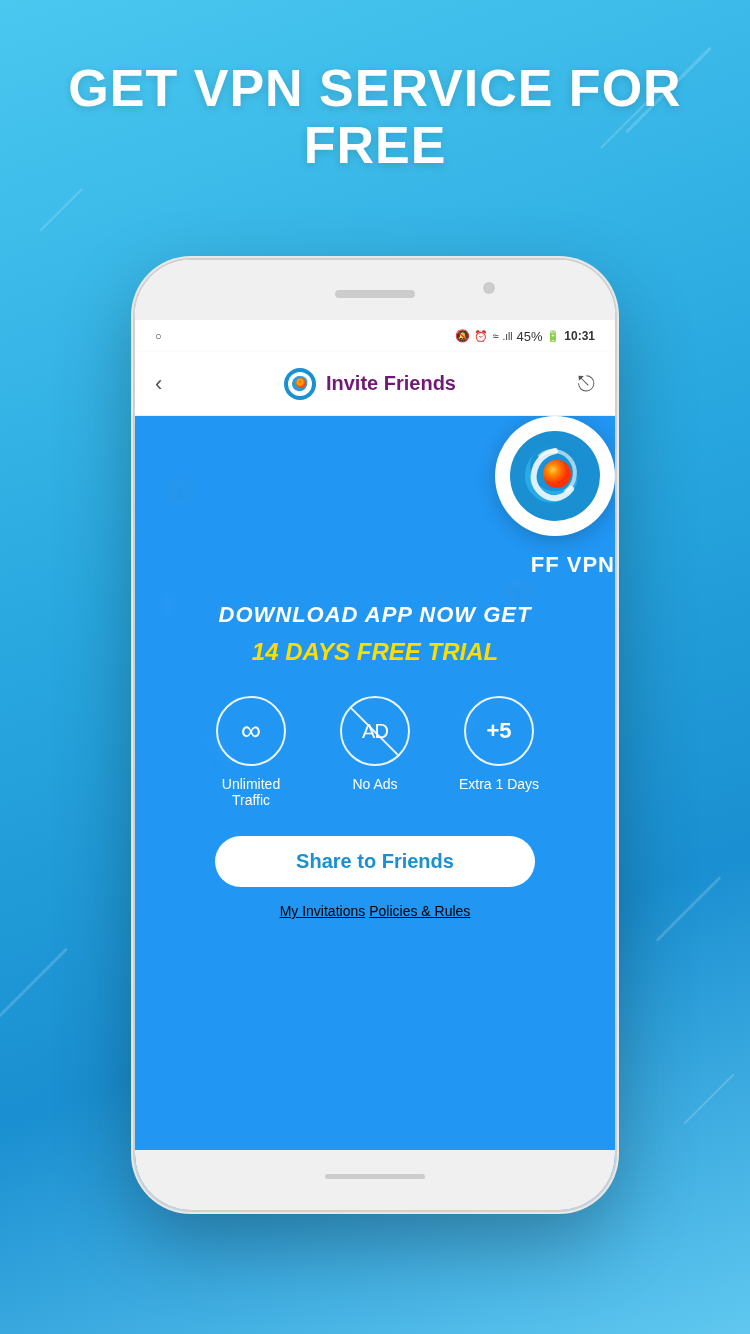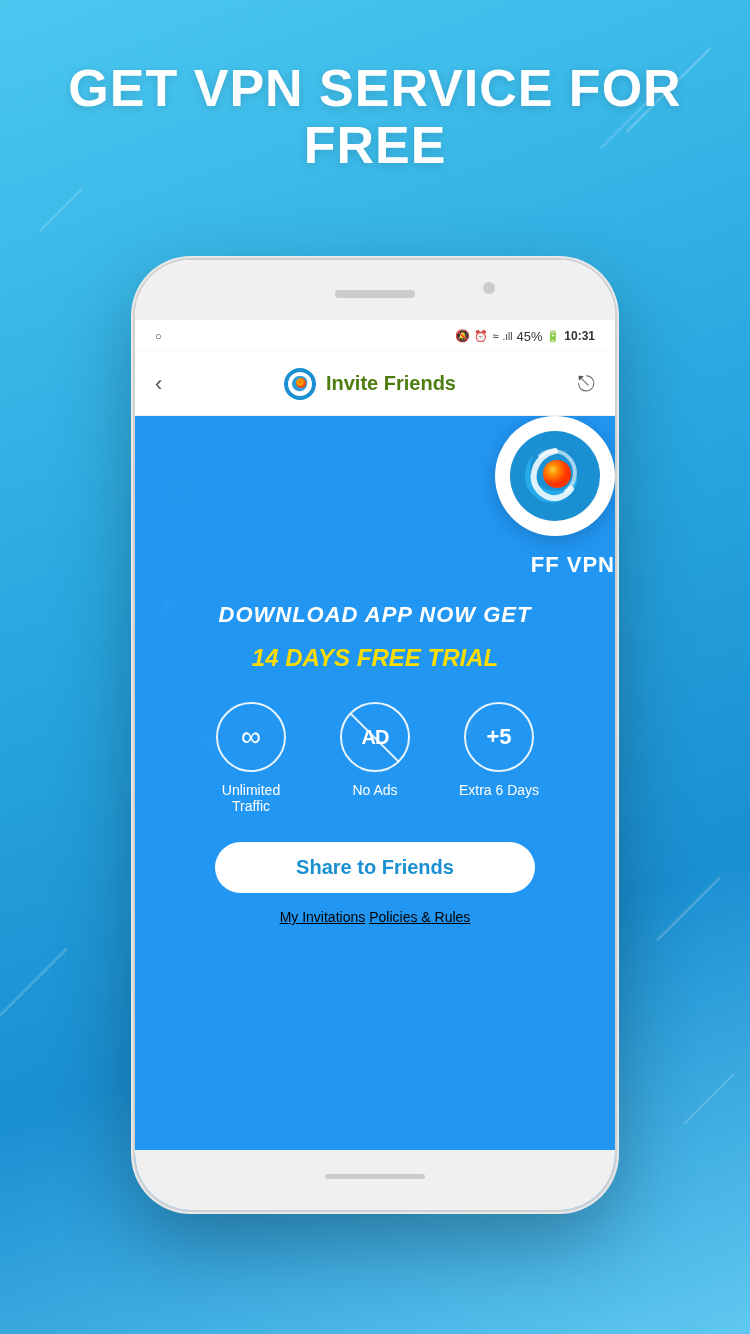--- a/index.html
+++ b/index.html
@@ -166,21 +166,21 @@
     }
 
     .app-bar-logo {
       width: 32px;
       height: 32px;
     }
 
     .app-bar-title {
       font-size: 20px;
       font-weight: 600;
-      color: #4d7c0f;
+      color: #701a75;
     }
 
     .share-icon-btn {
       font-size: 22px;
       color: #555;
     }
 
     
     .screen-content {
       position: absolute;
@@ -240,21 +240,21 @@
       letter-spacing: 1px;
       text-transform: uppercase;
     }
 
     .promo-line2 {
       color: #ffdd00;
       font-size: 24px;
       font-weight: 900;
       font-style: italic;
       text-transform: uppercase;
-      margin-top: 16px;
+      margin-top: 10px;
     }
 
     
     .features-row {
       display: flex;
       justify-content: center;
       gap: 24px;
       margin-top: 30px;
       padding: 0 10px;
     }
@@ -505,33 +505,33 @@
 
         <div class="feature-item">
           <div class="feature-icon-circle">
             <span style="font-size:28px; font-weight:300;">∞</span>
           </div>
           <span class="feature-label">Unlimited Traffic</span>
         </div>
 
         <div class="feature-item">
           <div class="feature-icon-circle" style="position:relative;">
-            <span style="font-size:20px; font-weight:700; letter-spacing:-1px;">AD</span>
+            <span style="font-size:20px; font-weight:400; letter-spacing:-1px;">AD</span>
 
             <div style="position:absolute; width:2px; height:68px; background:rgba(255,255,255,0.9);
                         transform:rotate(-45deg); top:0; left:50%; margin-left:-1px; border-radius:1px;"></div>
           </div>
           <span class="feature-label">No Ads</span>
         </div>
 
         <div class="feature-item">
           <div class="feature-icon-circle">
             <span style="font-size:22px; font-weight:700;">+5</span>
           </div>
-          <span class="feature-label">Extra 6 Days</span>
+          <span class="feature-label">Extra 1 Days</span>
         </div>
       </div>
 
       <div class="share-button-wrapper">
         <button class="share-btn">Share to Friends</button>
       </div>
 
       <div class="links-row">
         <span class="link-text">My Invitations</span>
         <span class="link-text">Policies &amp; Rules</span>

